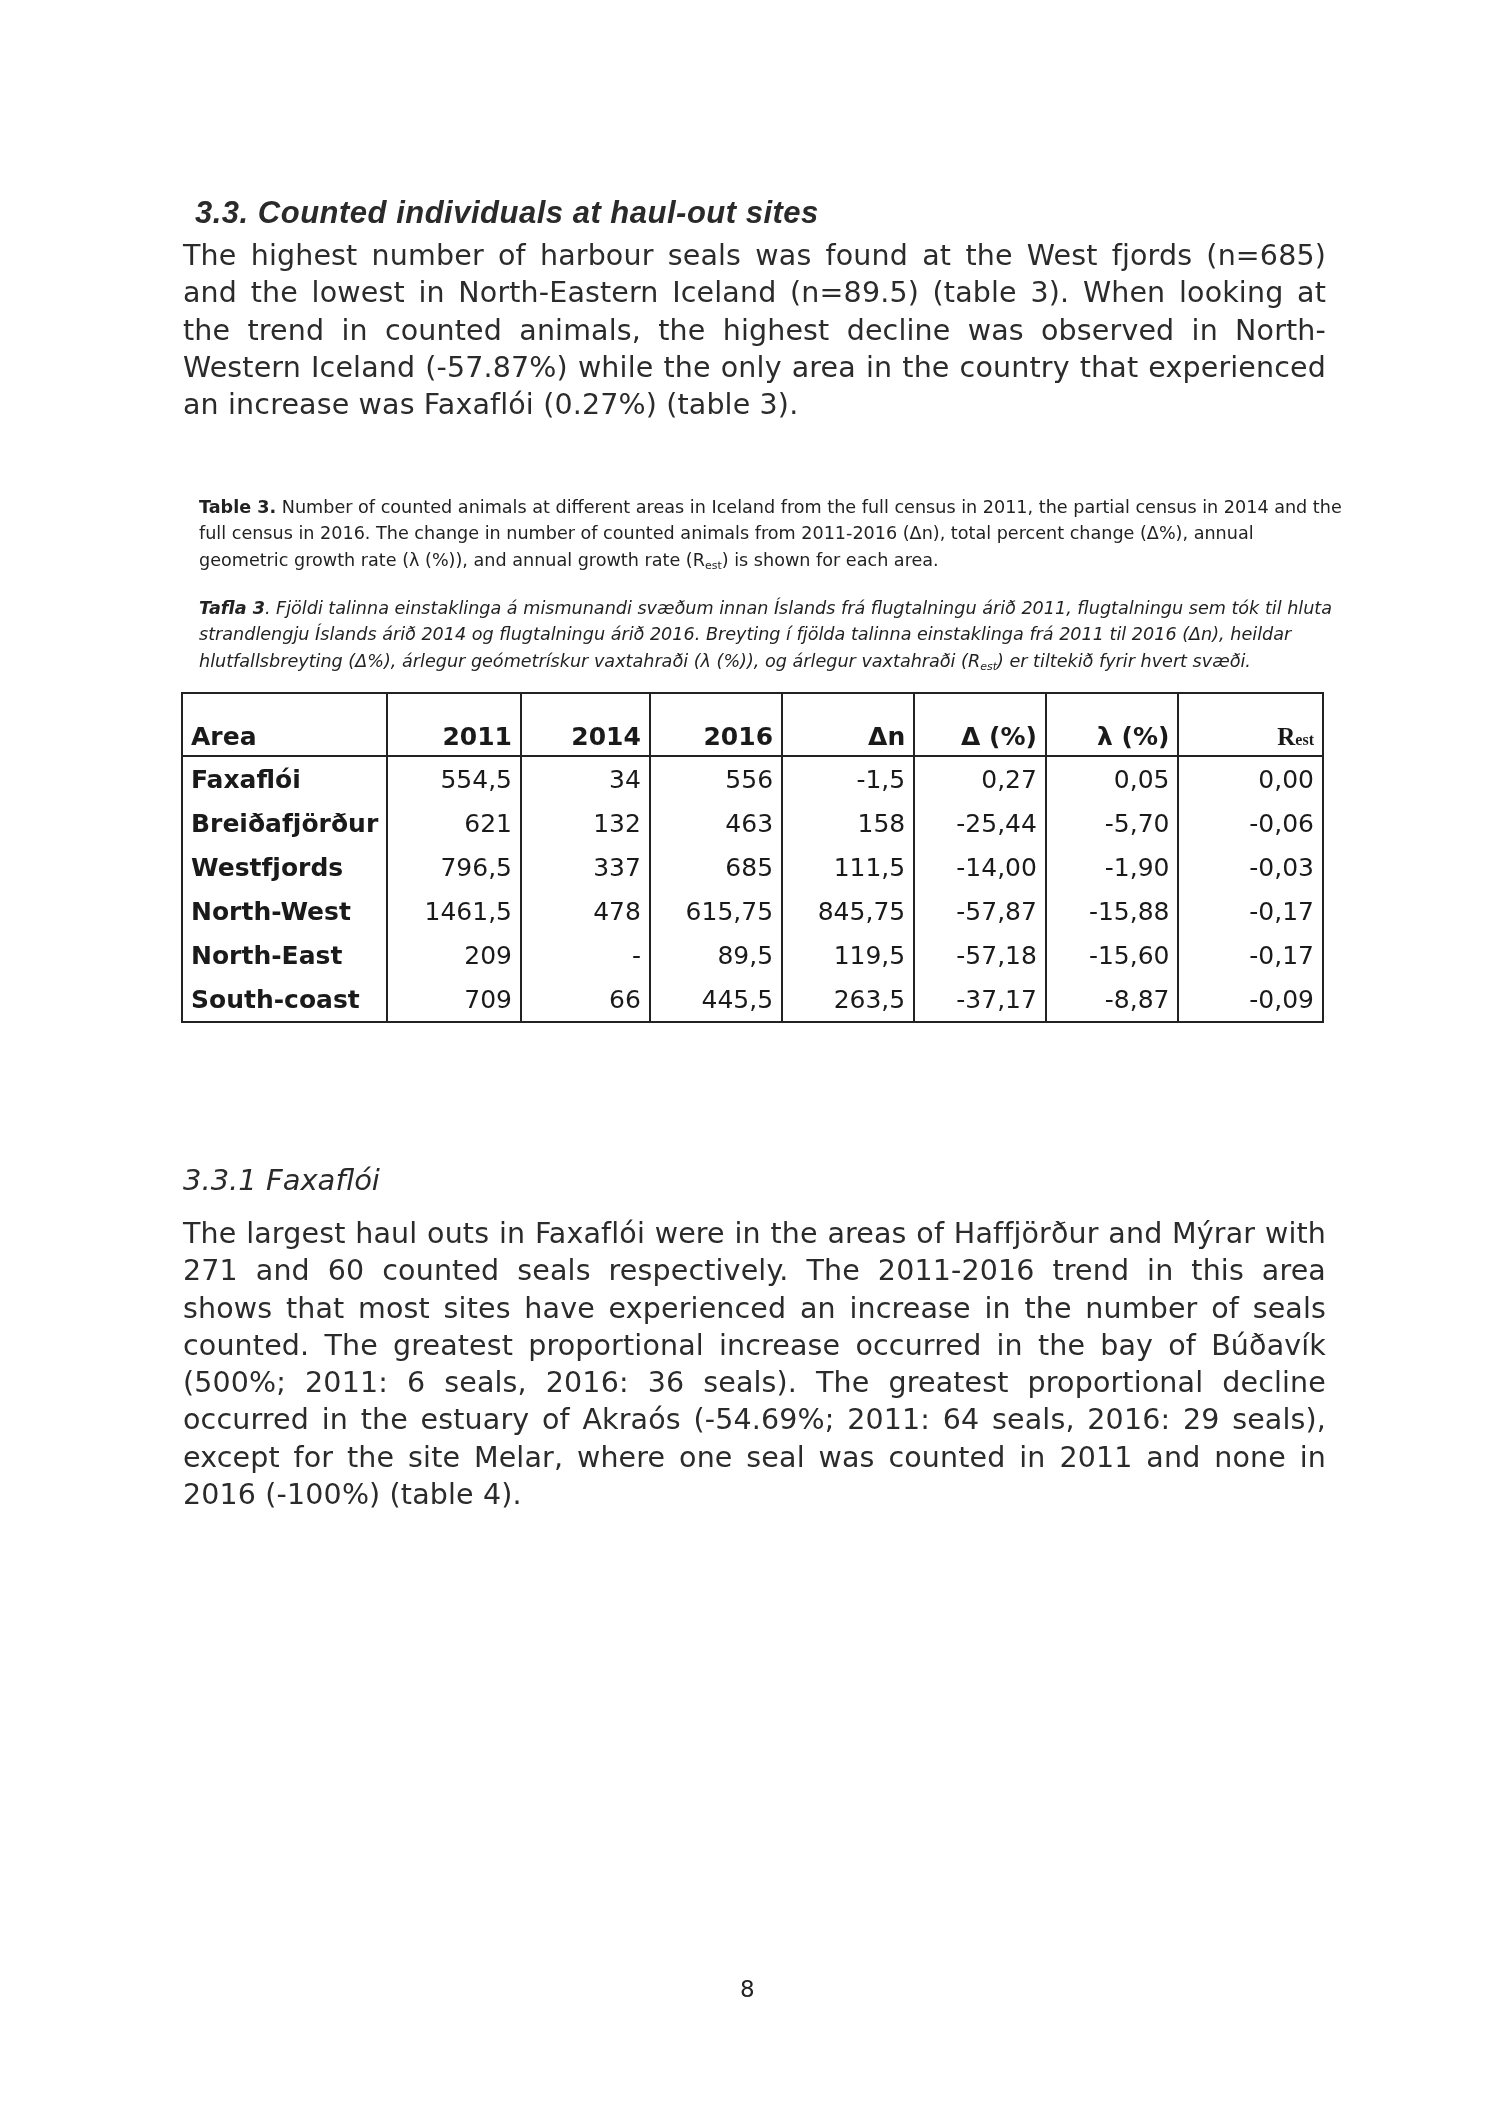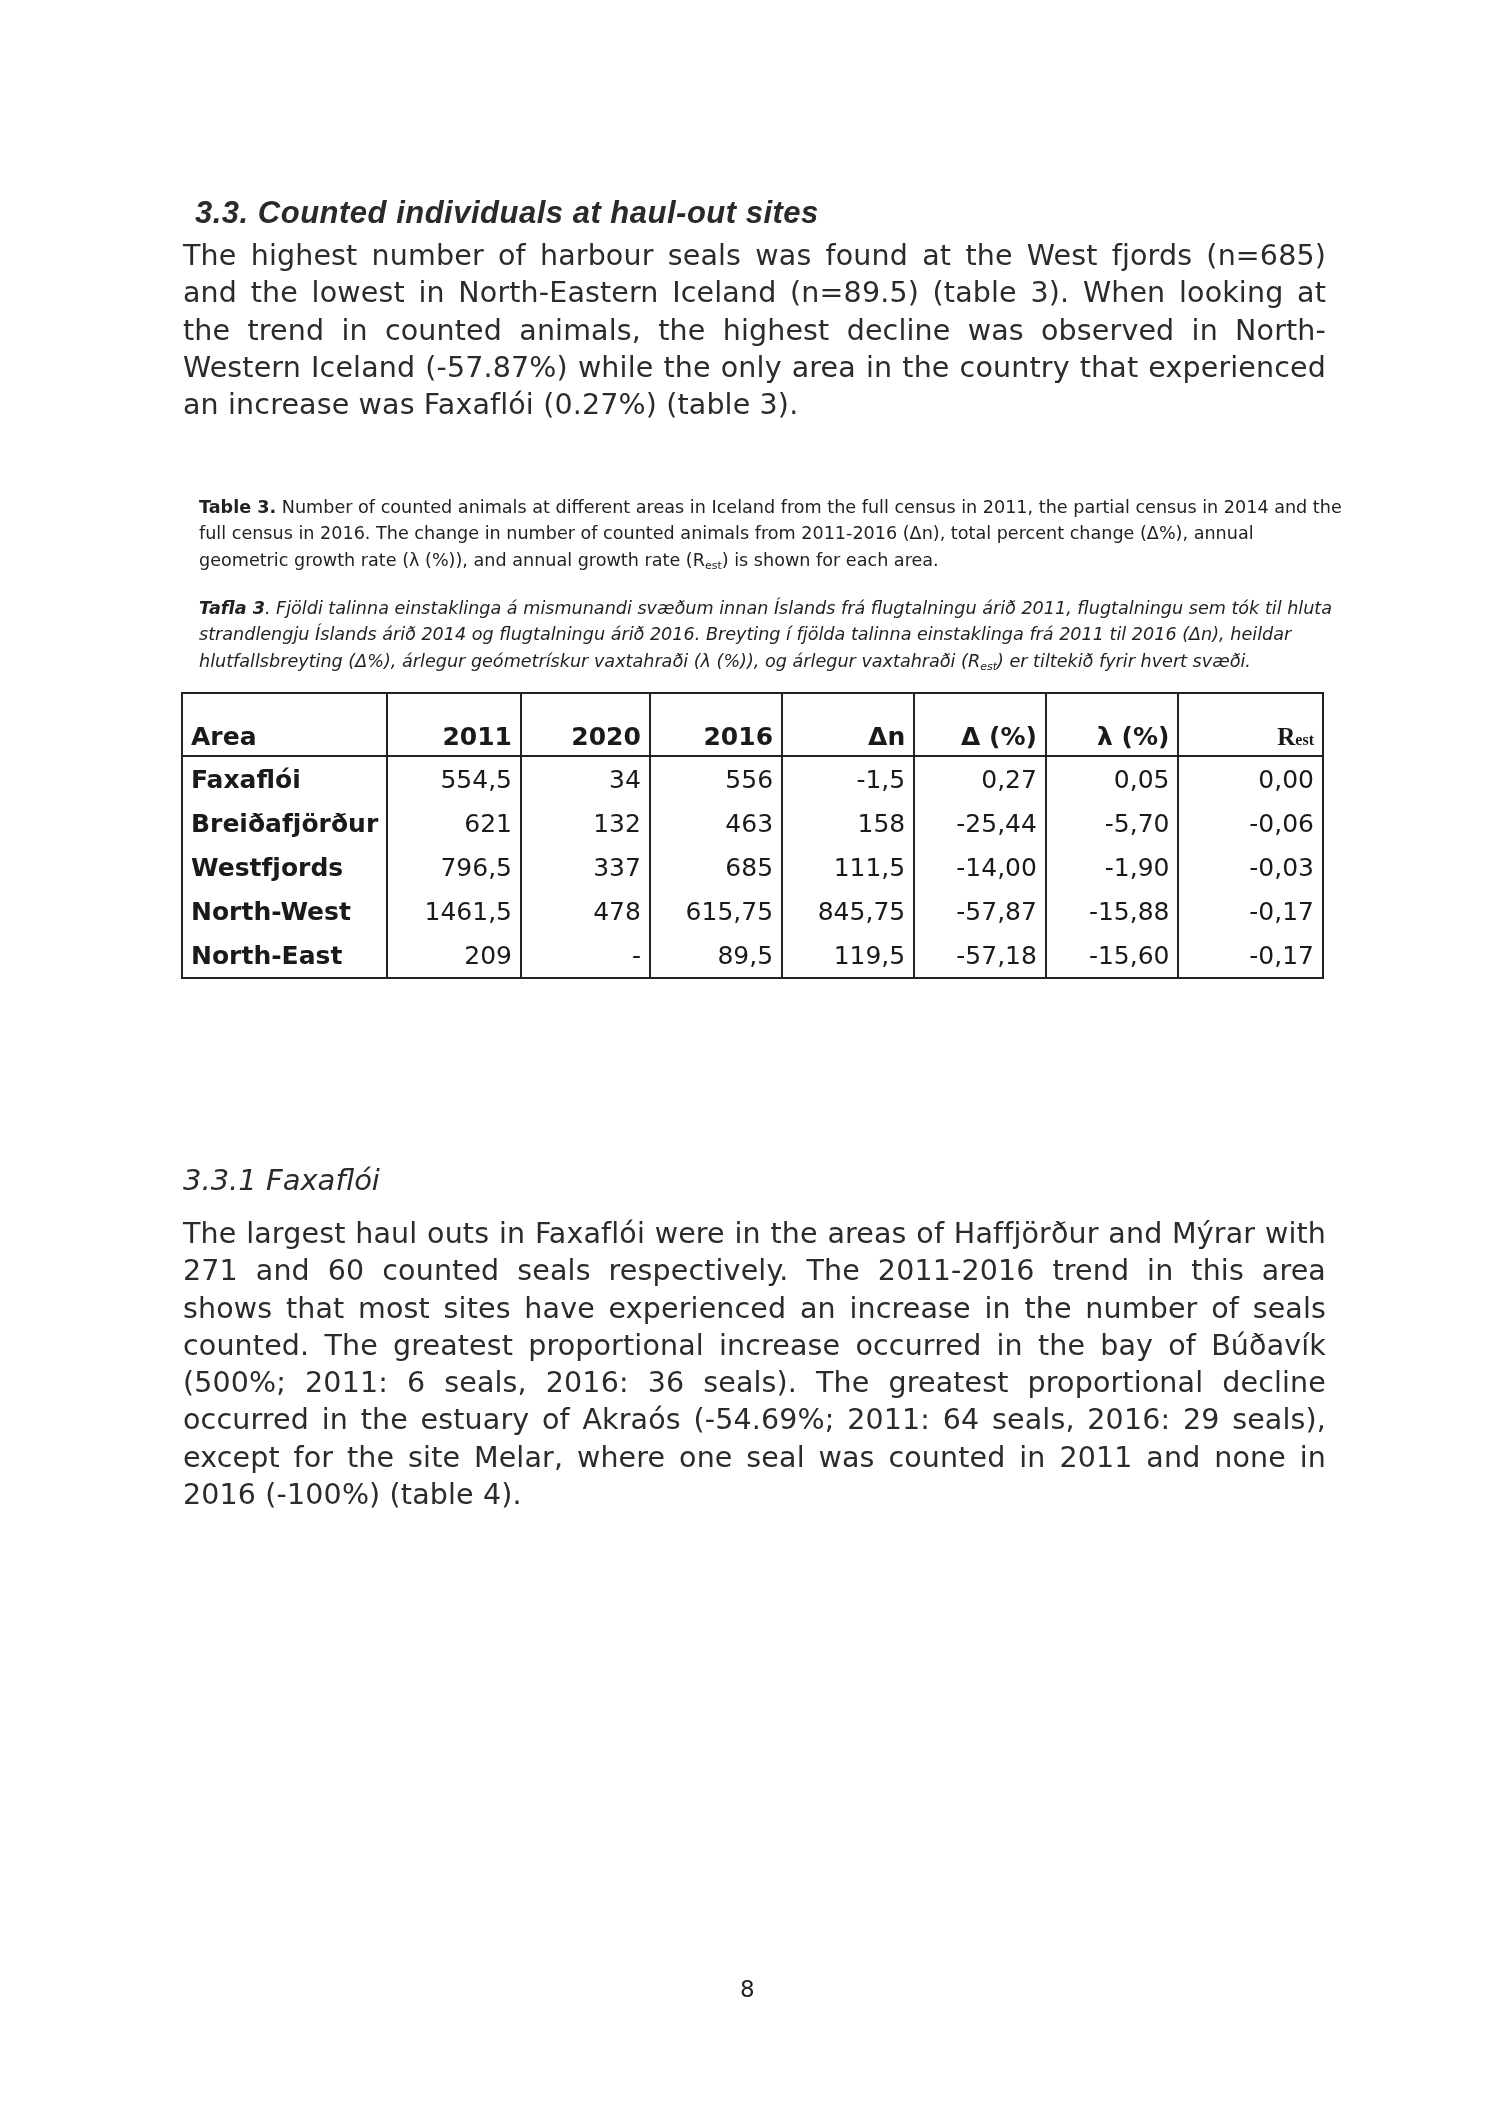--- a/index.html
+++ b/index.html
@@ -72,21 +72,21 @@
 
   <p class="caption cap-en"><span class="cap-label">Table 3.</span><span> Number of counted animals at different areas in Iceland from the full census in 2011, the partial census in 2014 and the full census in 2016. The change in number of counted animals from 2011-2016 (Δn), total percent change (Δ%), annual geometric growth rate (λ (%)), and annual growth rate (R</span><sub>est</sub><span>) is shown for each area.</span></p>
 
   <p class="caption cap-is"><span class="cap-label">Tafla 3</span><span>. Fjöldi talinna einstaklinga á mismunandi svæðum innan Íslands frá flugtalningu árið 2011, flugtalningu sem tók til hluta strandlengju Íslands árið 2014 og flugtalningu árið 2016. Breyting í fjölda talinna einstaklinga frá 2011 til 2016 (Δn), heildar hlutfallsbreyting (Δ%), árlegur geómetrískur vaxtahraði (λ (%)), og árlegur vaxtahraði (R</span><sub>est</sub><span>) er tiltekið fyrir hvert svæði.</span></p>
 
   <table class="data">
     <thead>
       <tr class="head">
         <th class="area c0">Area</th>
         <th class="c1">2011</th>
-        <th class="c2">2020</th>
+        <th class="c2">2014</th>
         <th class="c3">2016</th>
         <th class="c4">Δn</th>
         <th class="c5">Δ (%)</th>
         <th class="c6">λ (%)</th>
         <th class="c7 rest-head"><span>R</span><sub>est</sub></th>
       </tr>
     </thead>
     <tbody id="table-body">
         <tr>
           <td class="area">Faxaflói</td>
@@ -131,20 +131,30 @@
         <tr>
           <td class="area">North-East</td>
           <td>209</td>
           <td>-</td>
           <td>89,5</td>
           <td>119,5</td>
           <td>-57,18</td>
           <td>-15,60</td>
           <td>-0,17</td>
         </tr>
+        <tr>
+          <td class="area">South-coast</td>
+          <td>709</td>
+          <td>66</td>
+          <td>445,5</td>
+          <td>263,5</td>
+          <td>-37,17</td>
+          <td>-8,87</td>
+          <td>-0,09</td>
+        </tr>
       </tbody>
   </table>
 
   <h3 class="subsection">3.3.1 Faxaflói</h3>
   <p class="body-text p2">The largest haul outs in Faxaflói were in the areas of Haffjörður and Mýrar with 271 and 60 counted seals respectively. The 2011-2016 trend in this area shows that most sites have experienced an increase in the number of seals counted. The greatest proportional increase occurred in the bay of Búðavík (500%; 2011: 6 seals, 2016: 36 seals). The greatest proportional decline occurred in the estuary of Akraós (-54.69%; 2011: 64 seals, 2016: 29 seals), except for the site Melar, where one seal was counted in 2011 and none in 2016 (-100%) (table 4).</p>
 
 </div>
 
 <div class="page-number">8</div>
 

